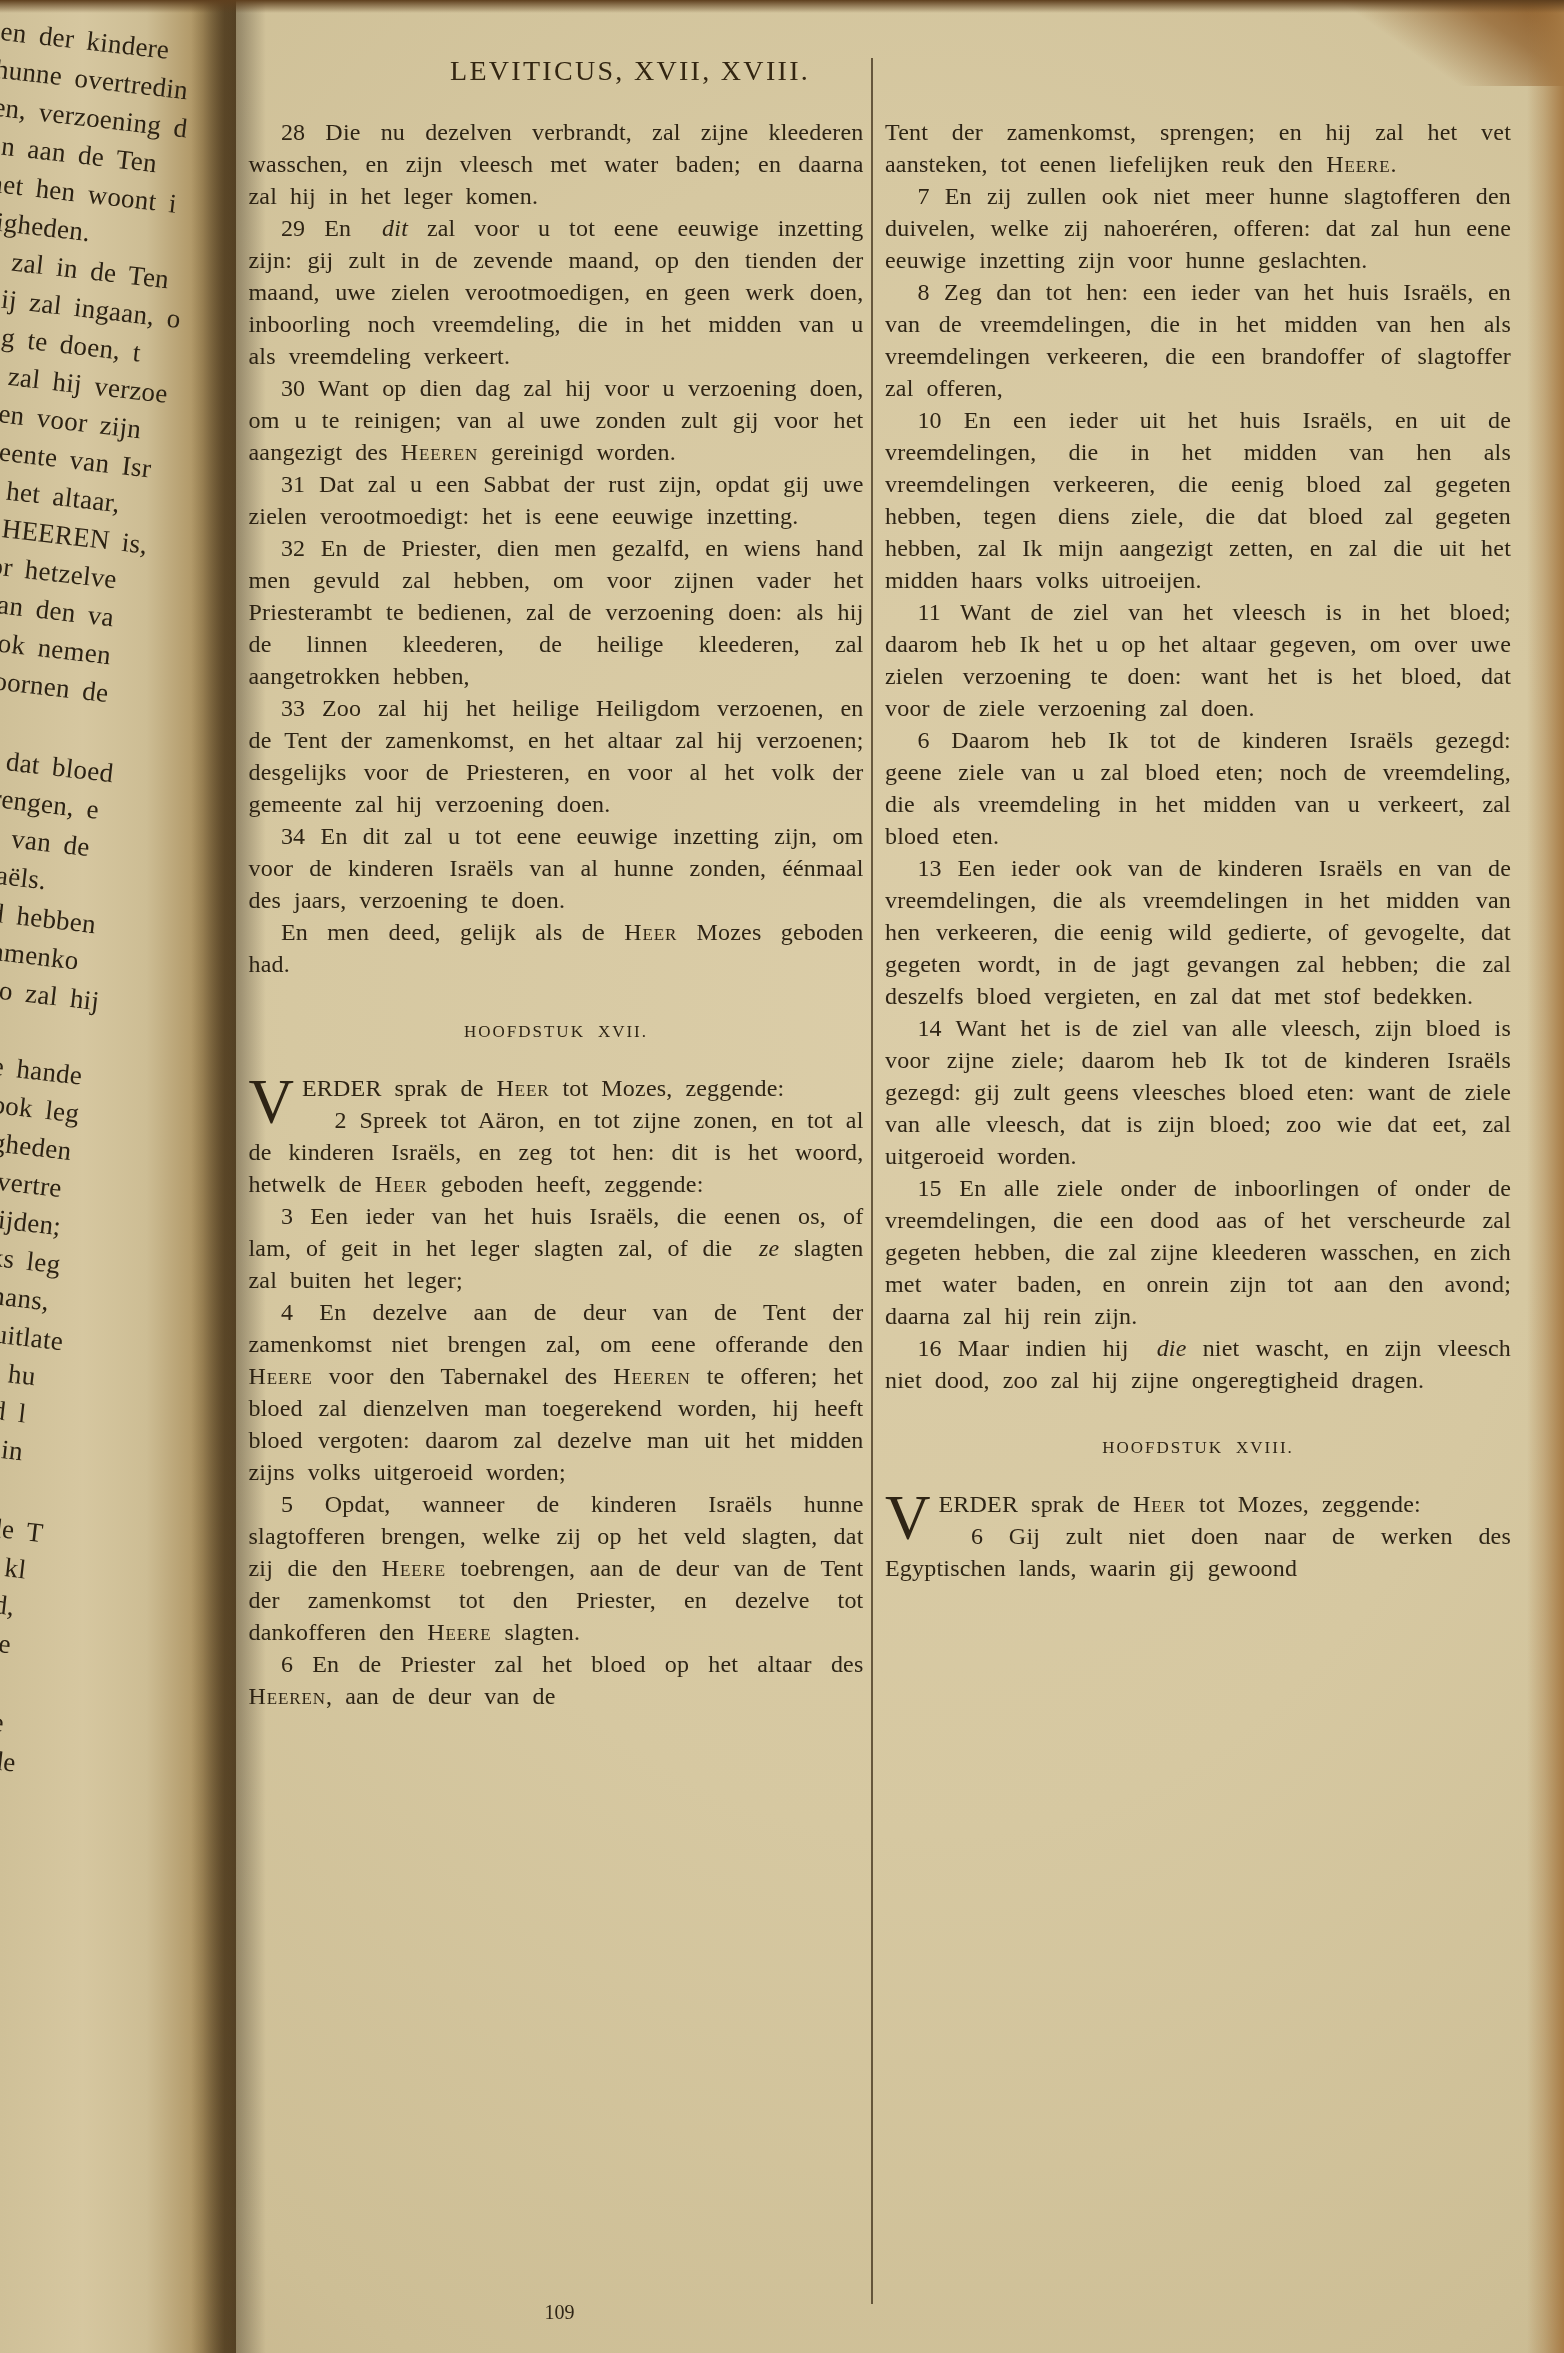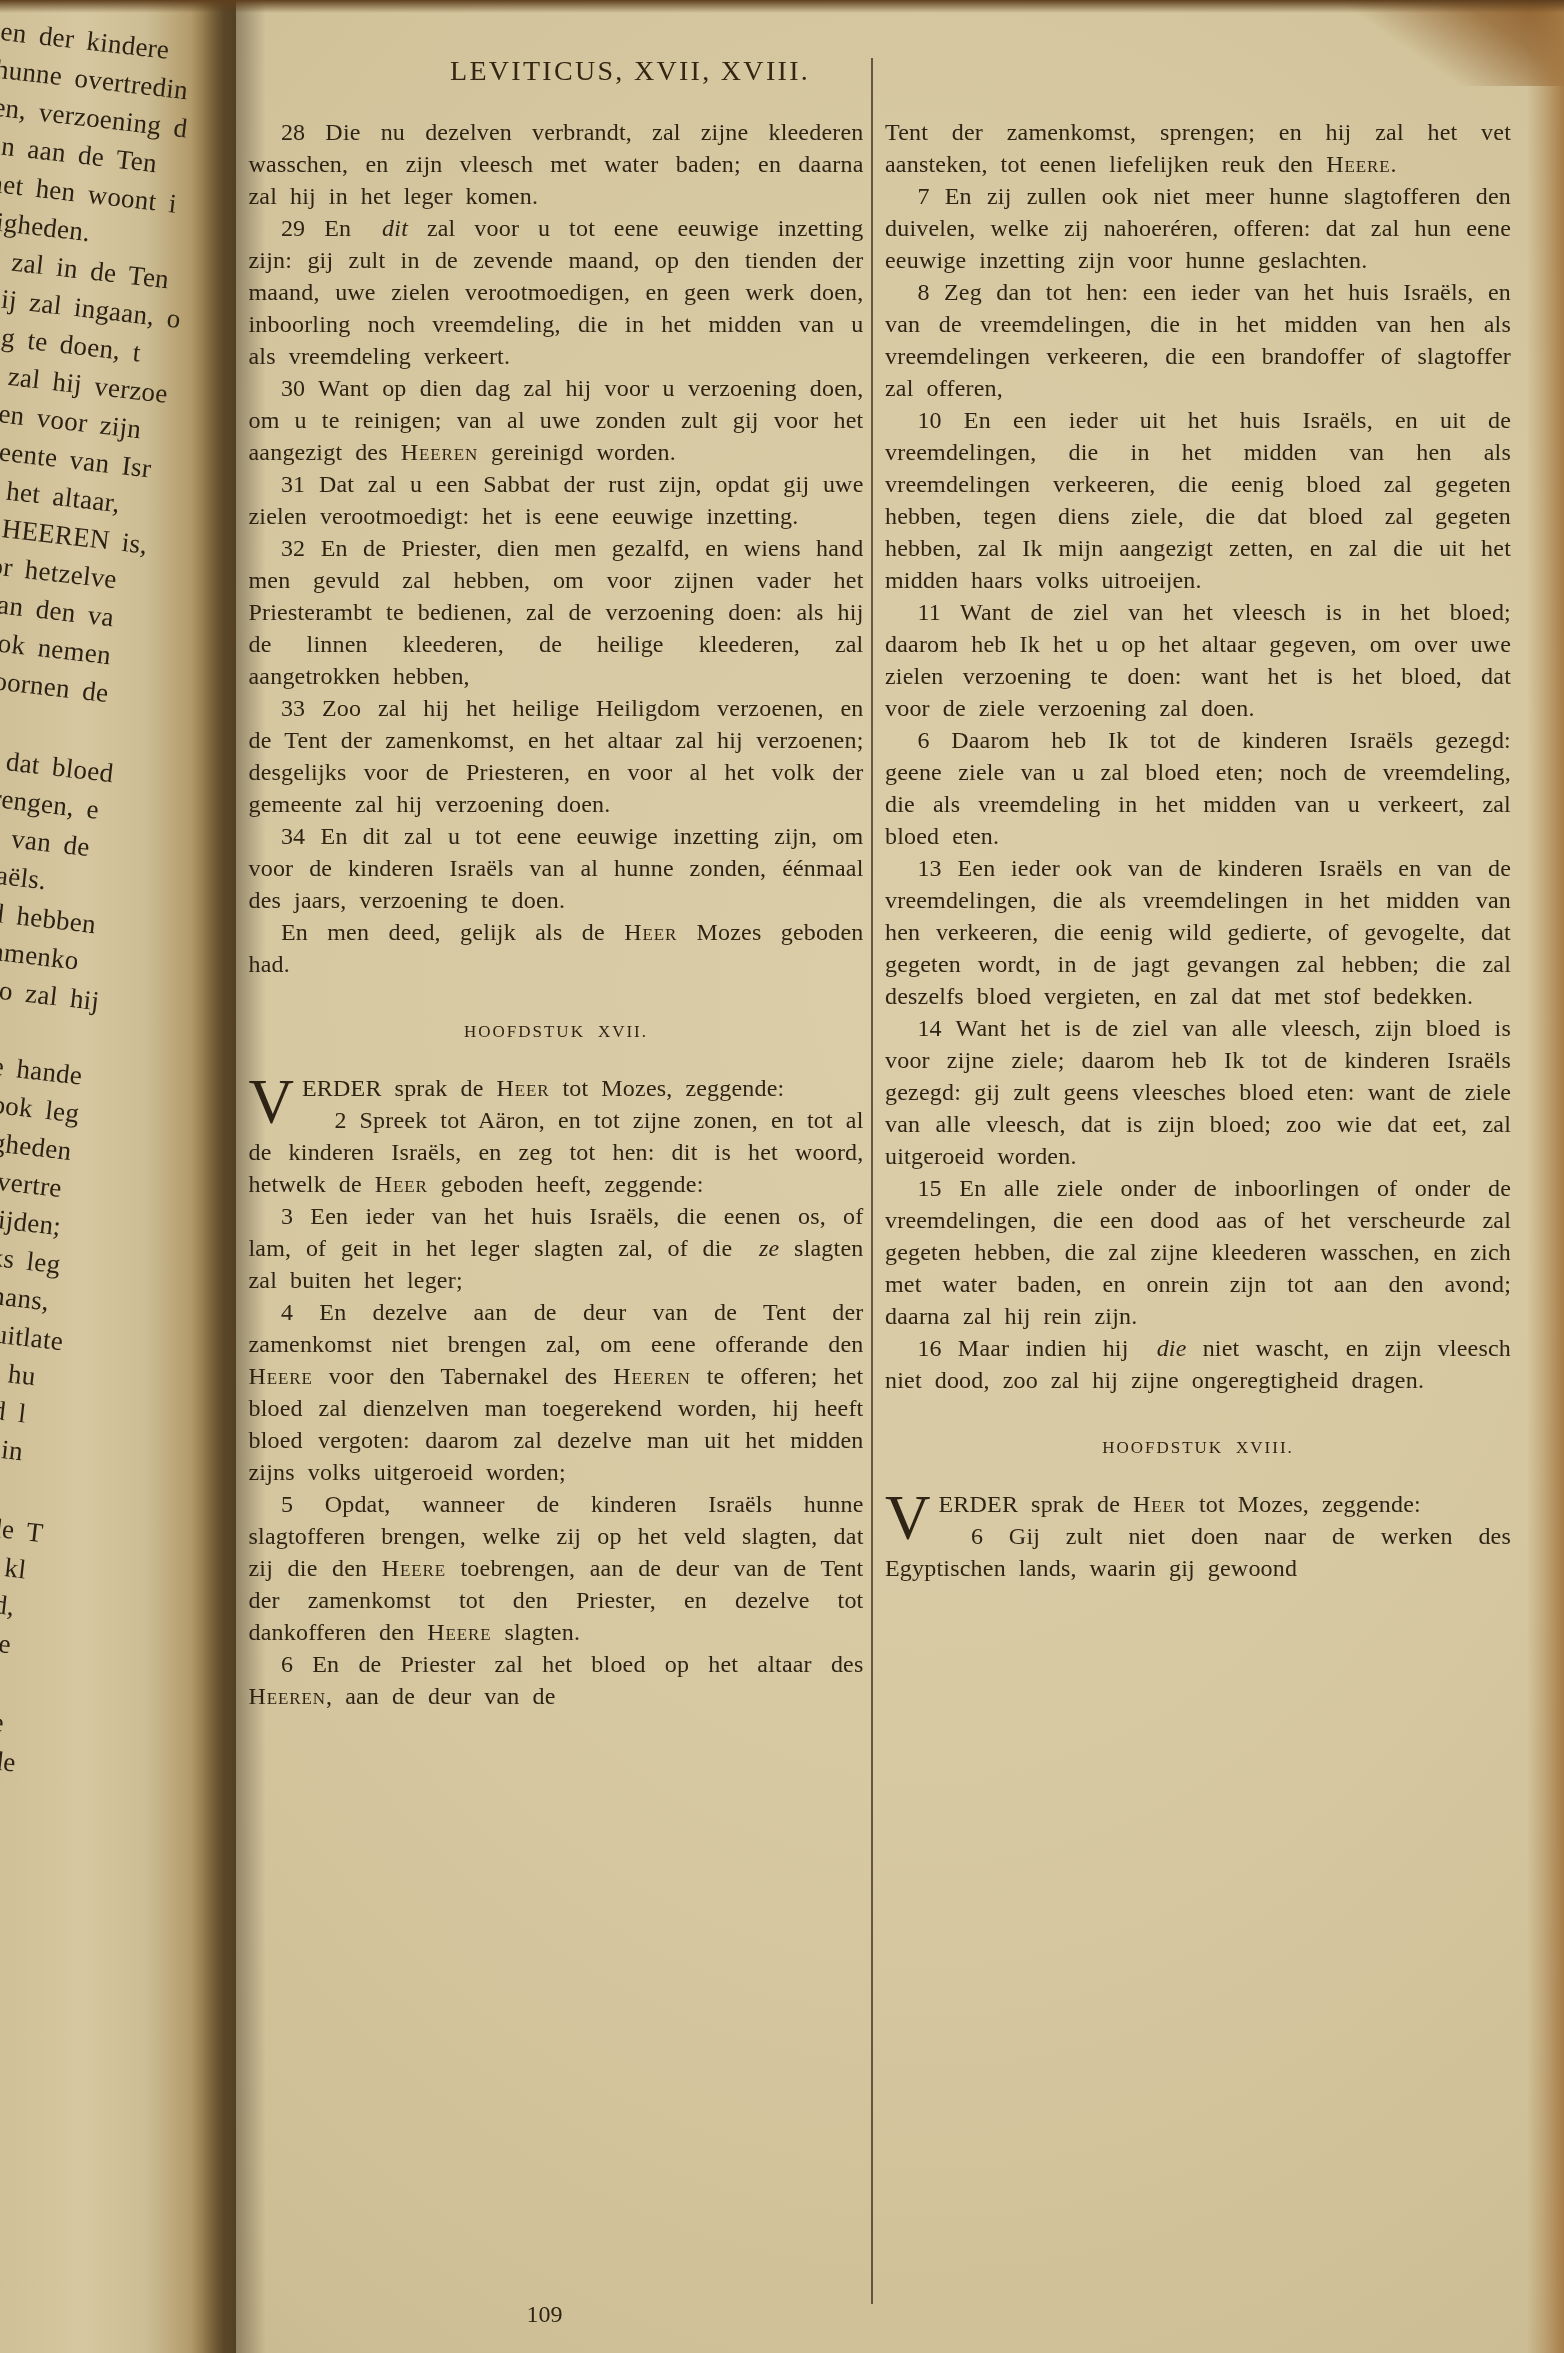--- a/index.html
+++ b/index.html
@@ -54,22 +54,22 @@
   .col2{left:649px;width:626px;}
 
   p.verse{margin:0;text-indent:1.35em;}
   p.noindent{text-indent:0;}
   .chapter-heading{margin:36px 0 23.5px;text-align:center;font-size:17px;
     letter-spacing:2px;text-indent:0;}
   .dropcap{float:left;font-size:63px;line-height:49px;padding:6.3px 7.8px 0 0;}
   .sc{font-variant:small-caps;letter-spacing:0.9px;}
   .it{font-style:italic;margin-left:12px;}
 
-  .page-number{position:absolute;left:1px;width:615px;top:2301px;z-index:5;
-    text-align:center;font-size:24px;color:#2e2415;}
+  .page-number{position:absolute;left:16px;width:615px;top:2301px;z-index:5;
+    text-align:center;font-size:20px;color:#2e2415;}
 </style>
 </head>
 <body>
 
 <div class="book">
 
   <div class="left-page">
     <div class="frags">
         <div class="frag">eden der kindere</div>
         <div class="frag">e hunne overtredin</div>

